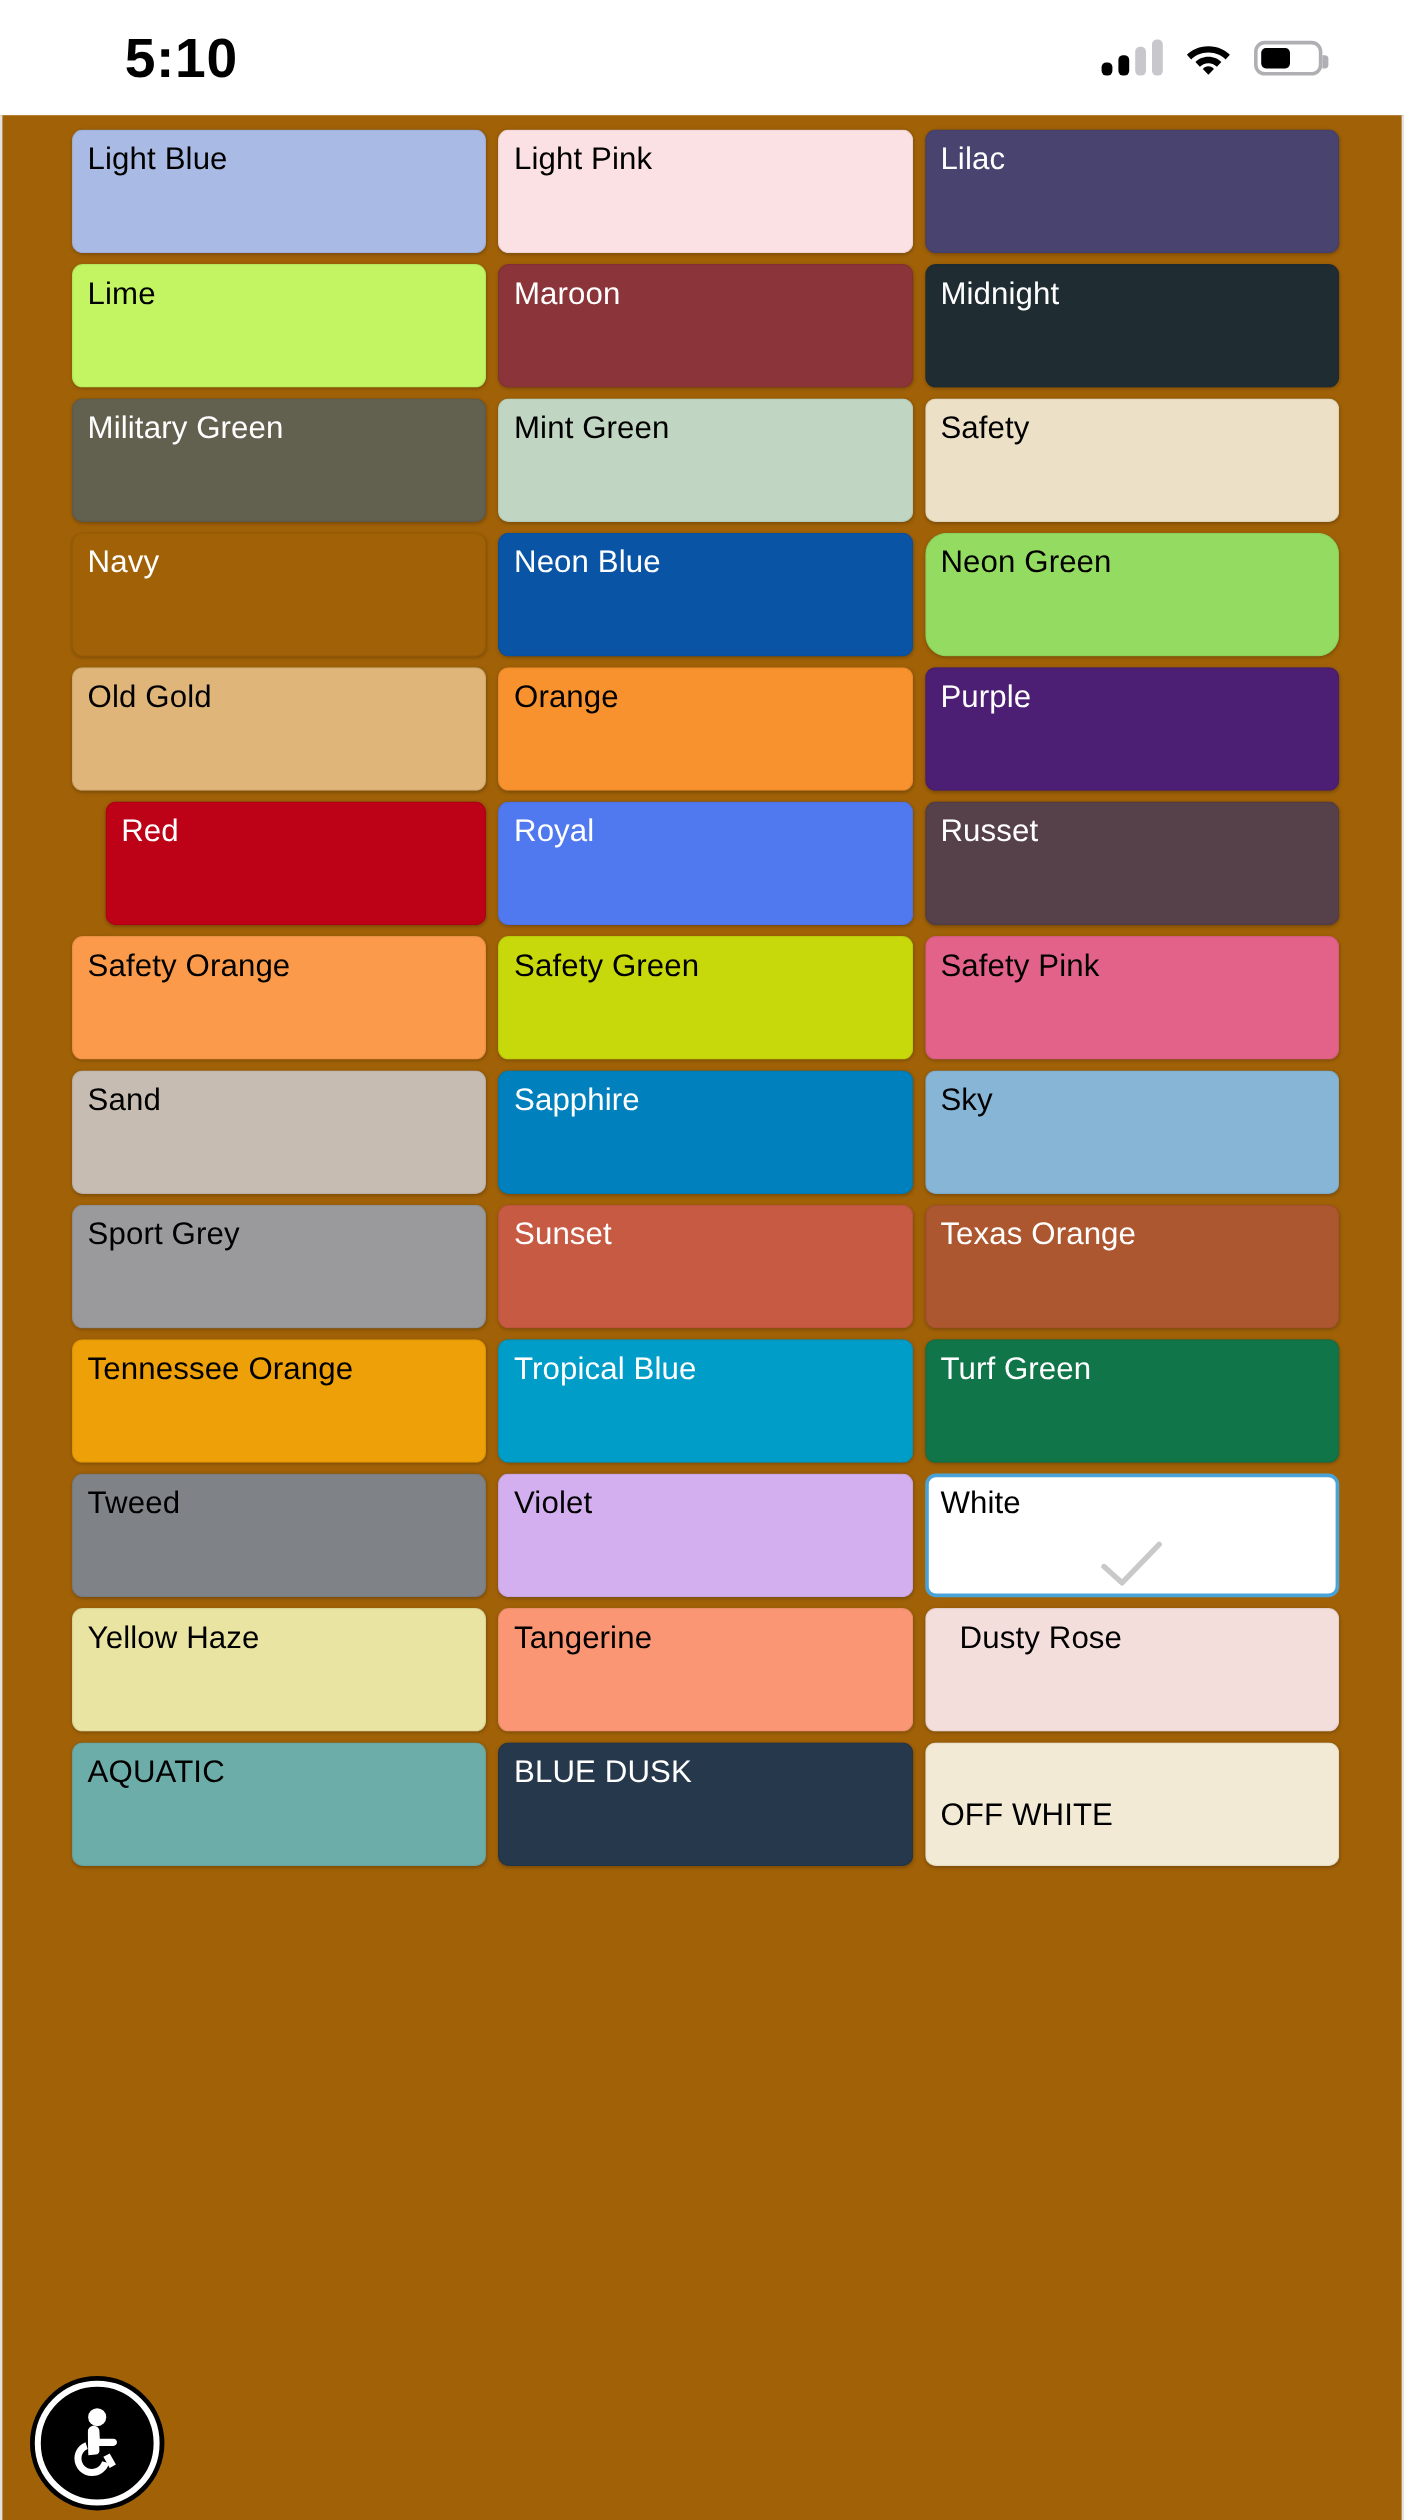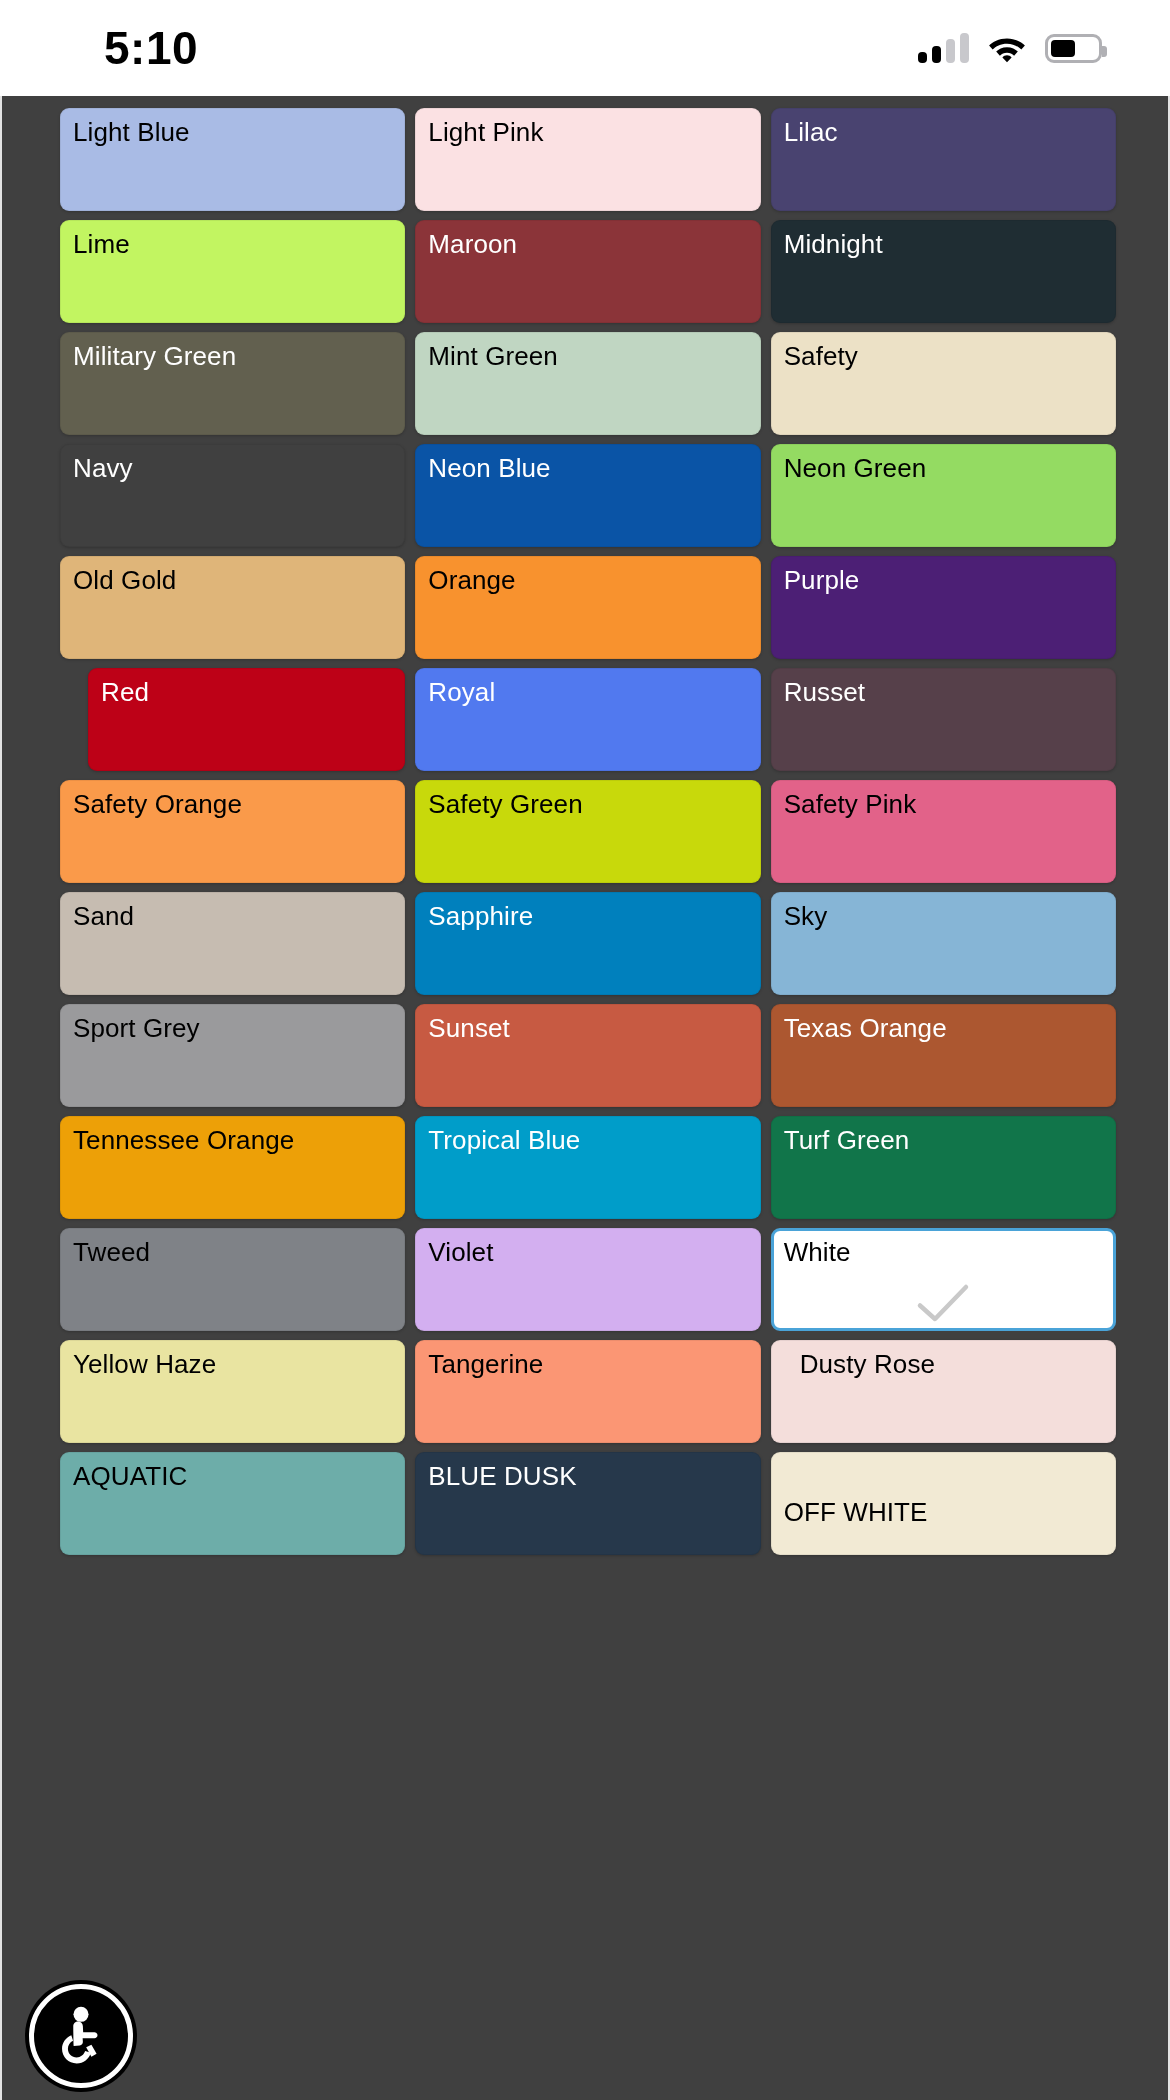--- a/index.html
+++ b/index.html
@@ -89,21 +89,21 @@
     background: #000000;
     border-radius: 4px;
   }
 
   
   .swatch-region {
     position: absolute;
     top: 96px; left: 0;
     width: 1170px;
     height: 2004px;
-    background: #404040;
+    background: #a16207;
     border-left: 2px solid #e3e3e3;
     border-right: 2px solid #e3e3e3;
     padding: 0 46px 0 40px;
     overflow: hidden;
   }
   .swatch-inner {
     margin-left: 18px;
     margin-right: 6px;
     padding-top: 12px;
   }
@@ -217,21 +217,21 @@
           </div>
           <div class="swatch" style="background: rgb(236, 225, 198);">
             <div class="swatch-label" style="color: rgb(0, 0, 0);">Safety</div>
           </div>
           <div class="swatch">
             <div class="swatch-label" style="color: rgb(255, 255, 255);">Navy</div>
           </div>
           <div class="swatch" style="background: rgb(10, 84, 166);">
             <div class="swatch-label" style="color: rgb(255, 255, 255);">Neon Blue</div>
           </div>
-          <div class="swatch" style="background: rgb(148, 219, 98);">
+          <div class="swatch" style="background: rgb(148, 219, 98); border-radius: 18px;">
             <div class="swatch-label" style="color: rgb(0, 0, 0);">Neon Green</div>
           </div>
           <div class="swatch" style="background: rgb(223, 181, 121);">
             <div class="swatch-label" style="color: rgb(0, 0, 0);">Old Gold</div>
           </div>
           <div class="swatch" style="background: rgb(248, 146, 46);">
             <div class="swatch-label" style="color: rgb(0, 0, 0);">Orange</div>
           </div>
           <div class="swatch" style="background: rgb(76, 31, 117);">
             <div class="swatch-label" style="color: rgb(255, 255, 255);">Purple</div>

